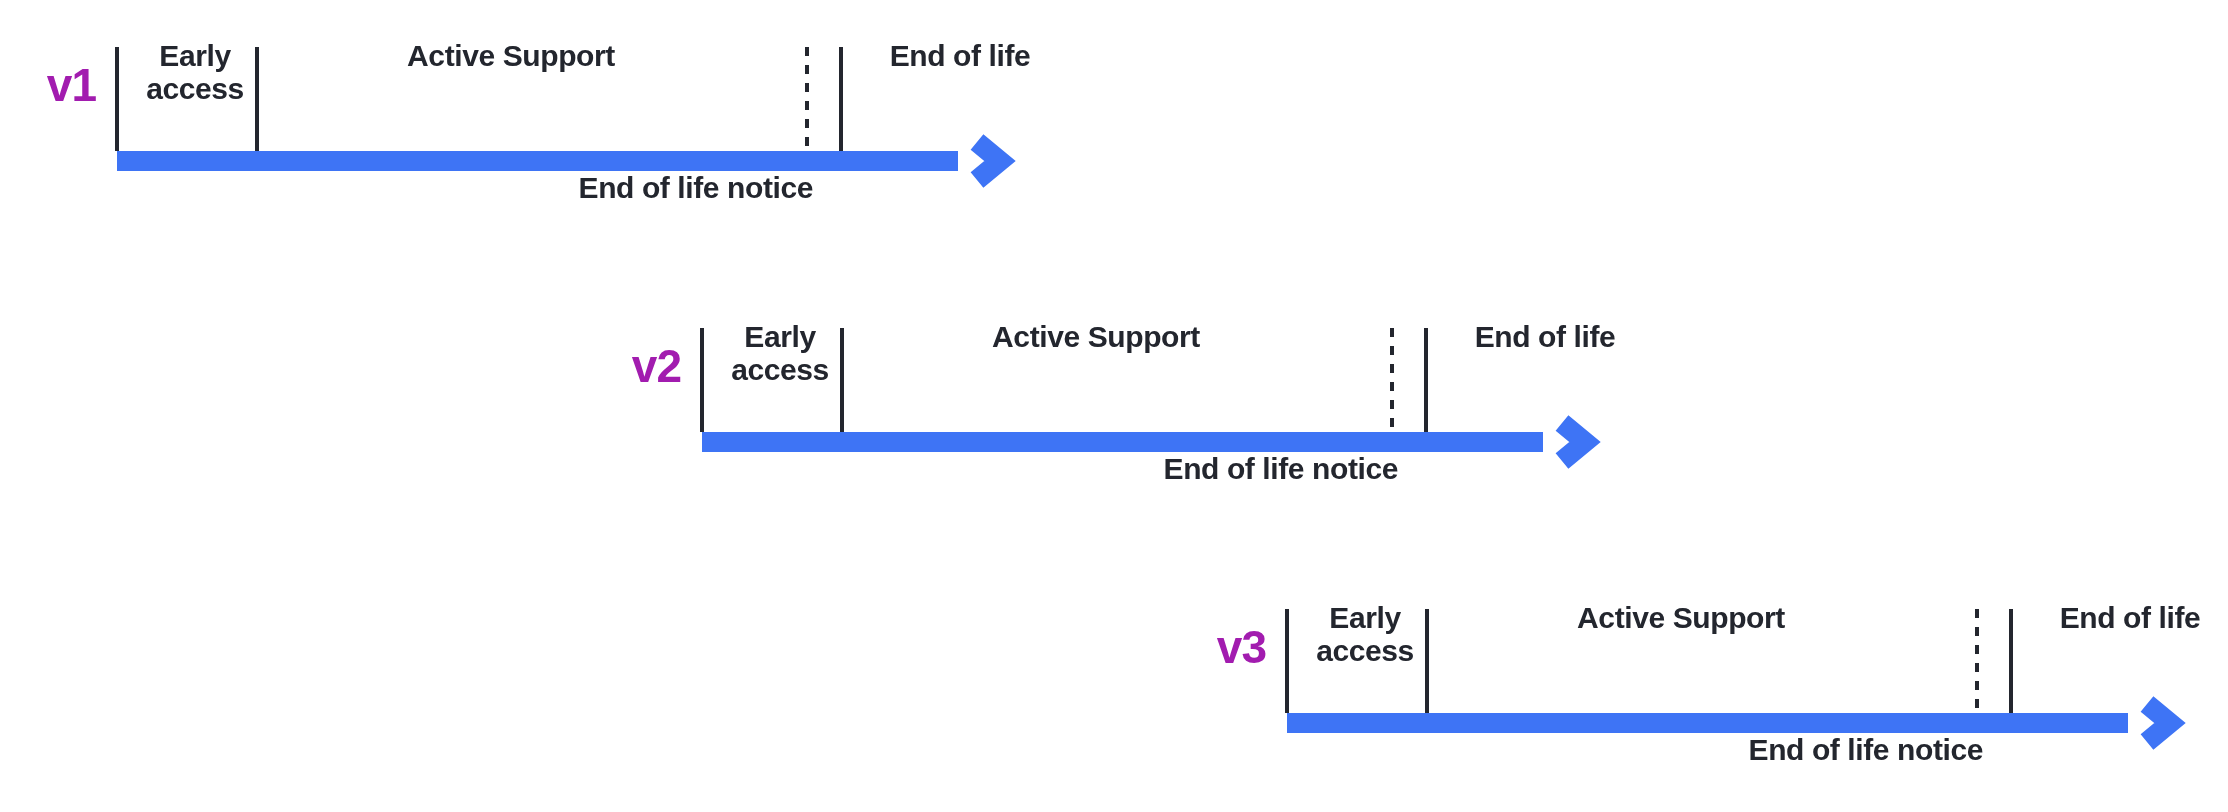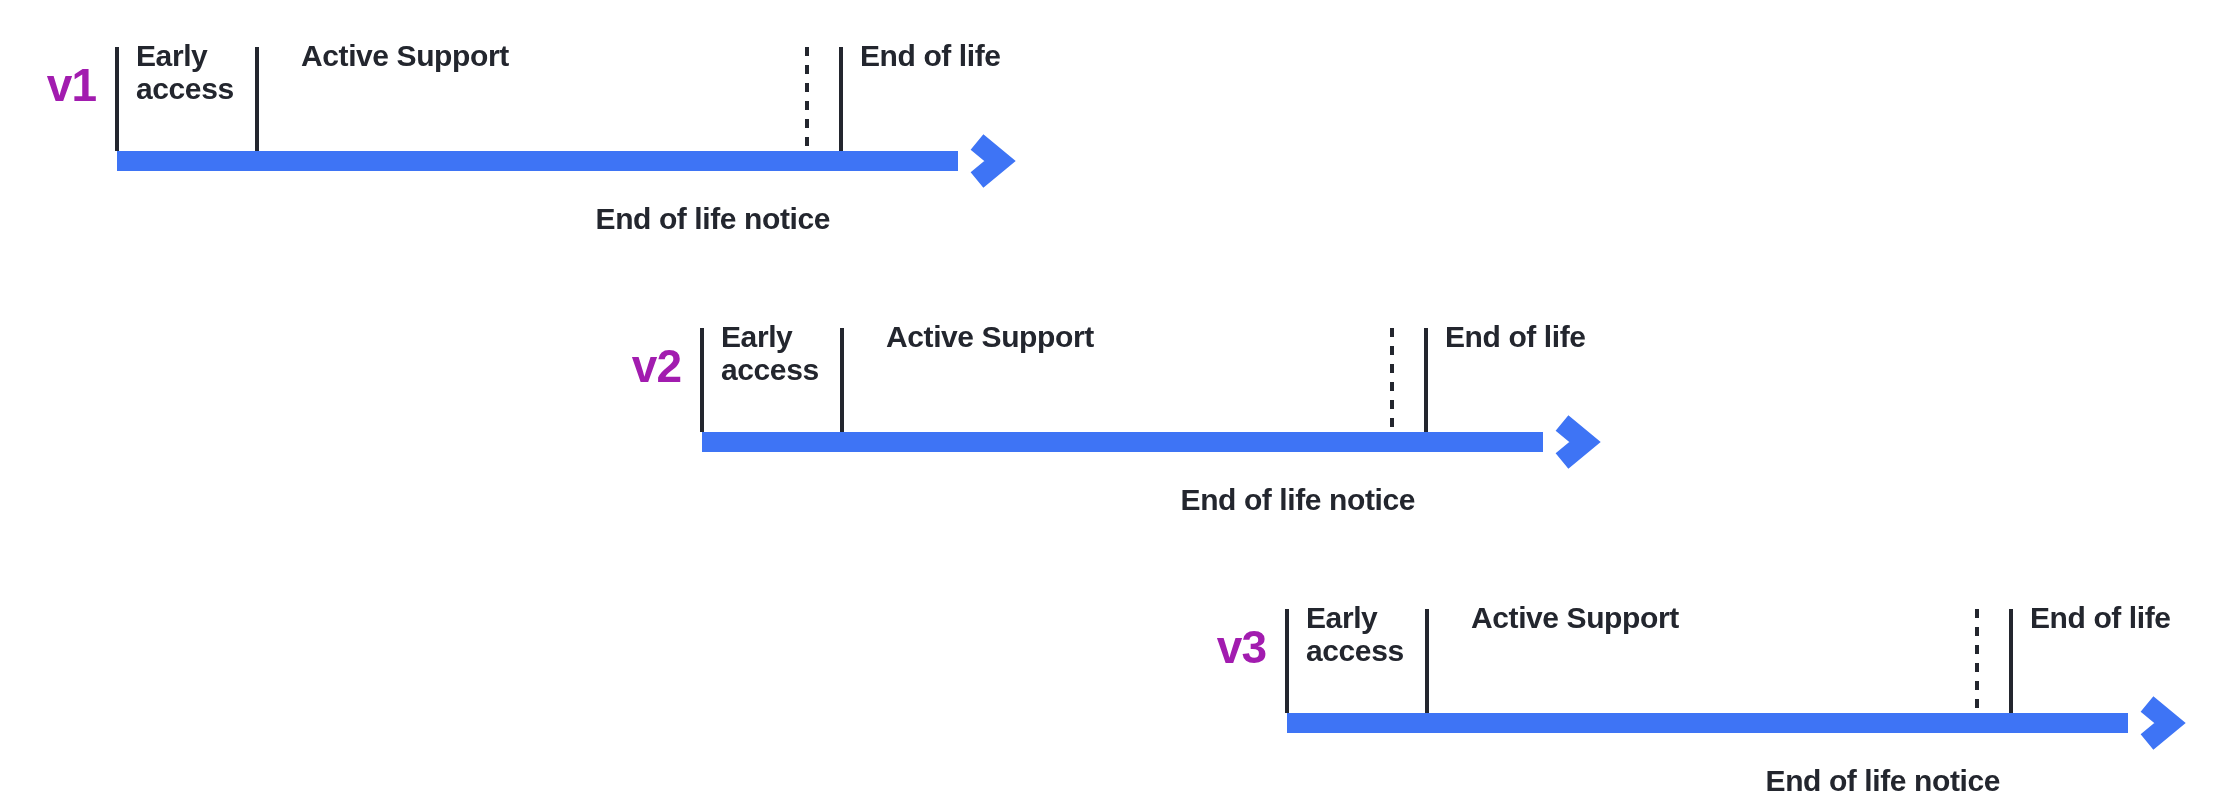--- a/index.html
+++ b/index.html
@@ -46,31 +46,31 @@
     color: #a21caf;
   }
   .phase-label {
     position: absolute;
     font-size: 30px;
     line-height: 33px;
     font-weight: 700;
     letter-spacing: -0.4px;
     color: #23262E;
     white-space: pre-line;
+    text-align: center;
   }
   .label-early-access   { left: 136px; top: 39px; width: 118px; }
   .label-active-support { left: 277px; top: 39px; width: 420px; white-space: nowrap; margin-left: 24px; }
   .label-end-of-life    { left: 860px; top: 39px; width: 200px; white-space: nowrap; }
   .label-eol-notice {
-    left: 530px;
+    left: 513px;
     top: 171px;
     width: 300px;
     text-align: right;
     white-space: nowrap;
-    margin-top: 31px;
   }
 </style>
 </head>
 <body>
 
 <div class="canvas">
 
   <div class="lifecycle-row row-v1">
     <svg class="track-svg" viewBox="0 0 1040 232" aria-hidden="true">
       <line x1="117" y1="47" x2="117" y2="151" stroke="#23262E" stroke-width="4"></line>

